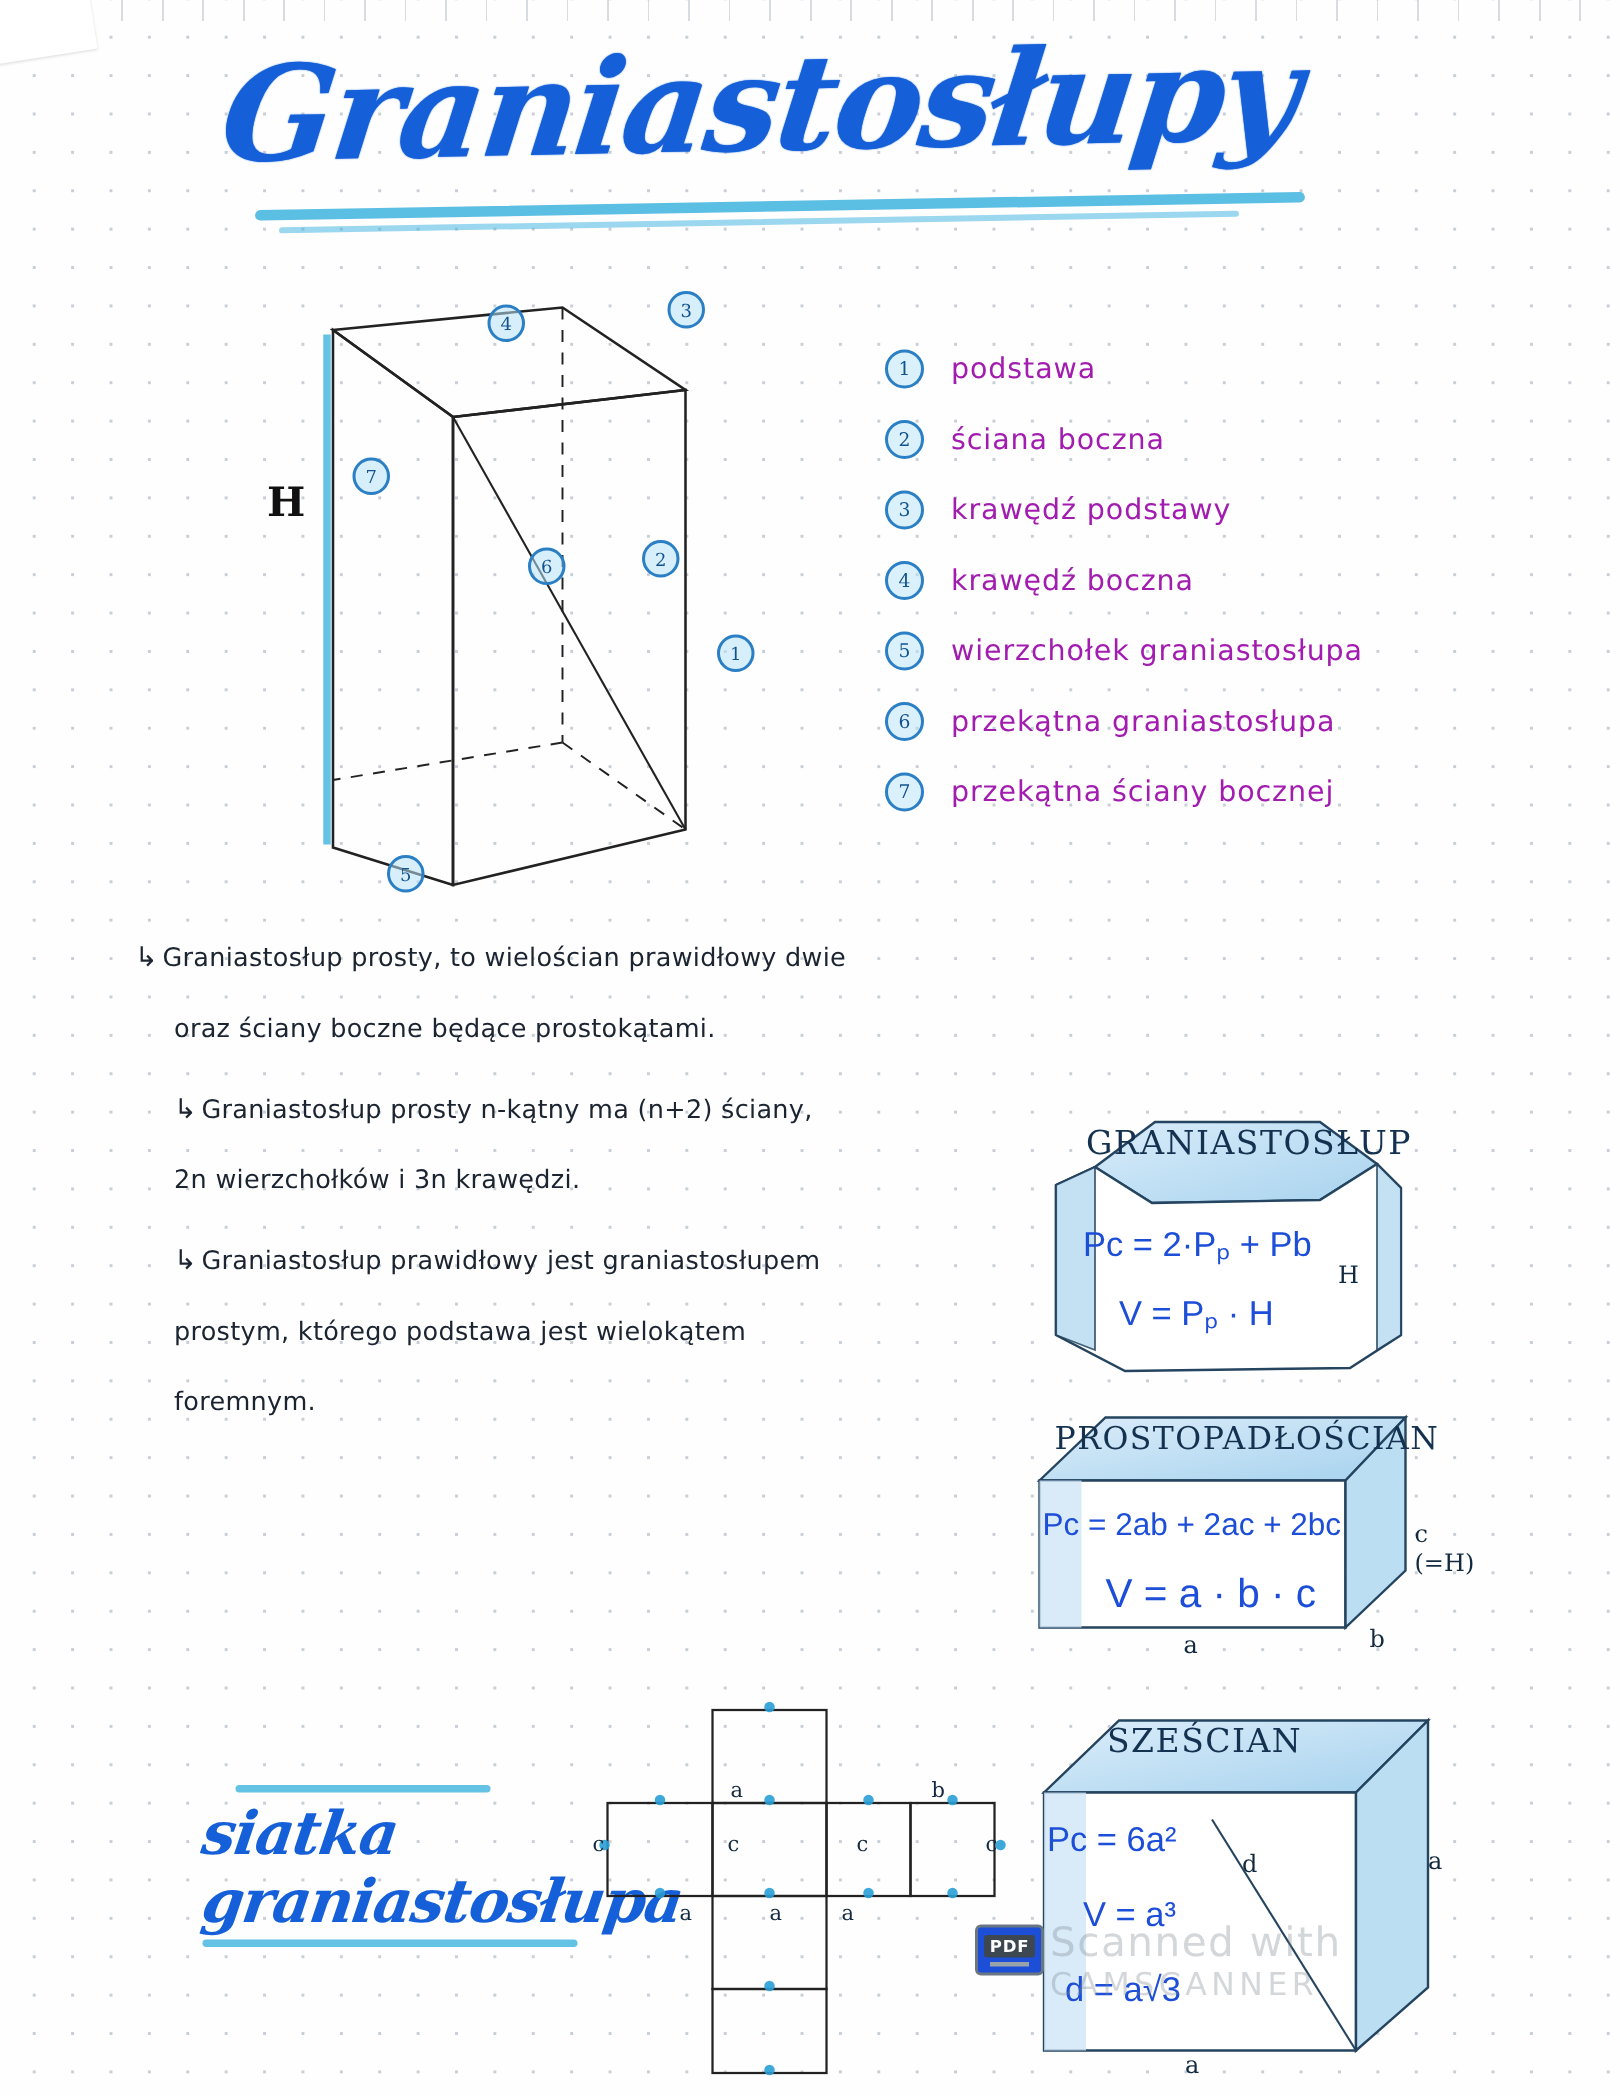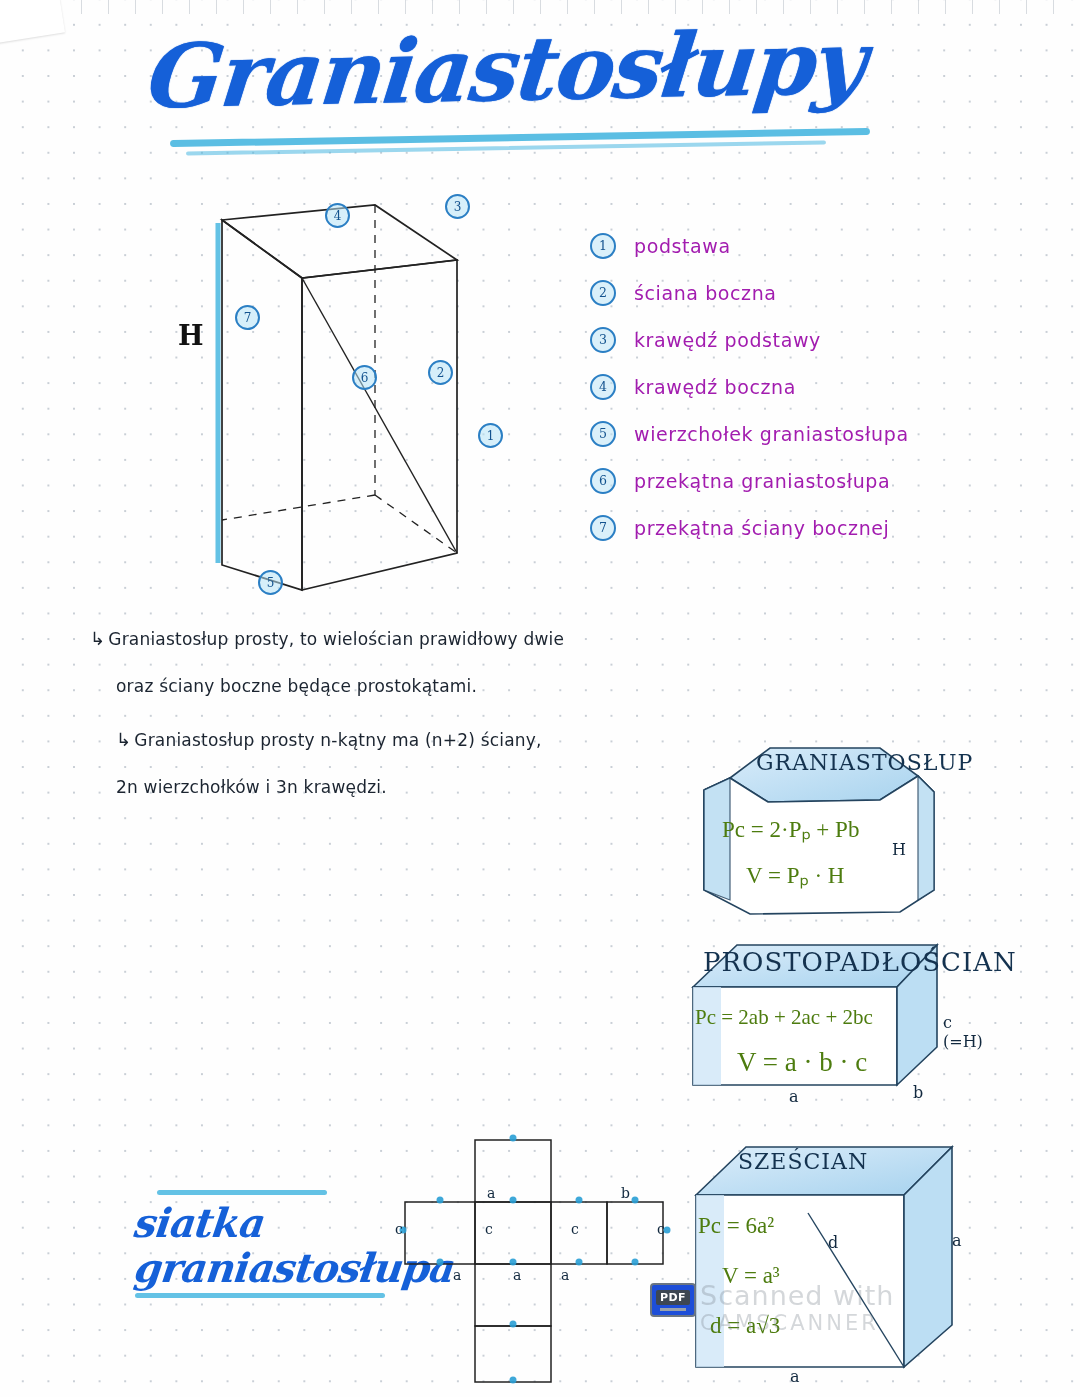--- a/index.html
+++ b/index.html
@@ -114,22 +114,22 @@
   .solid { position:absolute; }
   .solid svg { display:block; }
   .solid .cap {
     position:absolute;
     font-family:"DejaVu Serif", serif;
     font-size:22px; color:#14324f; letter-spacing:1px;
     white-space:nowrap;
   }
   .solid .formula {
     position:absolute;
-    font-family:Liberation Serif, serif;
-    font-size:23px; color:#4d7c0f; white-space:nowrap;
+    font-family:Liberation Sans, sans-serif;
+    font-size:23px; color:#1d4ed8; white-space:nowrap;
   }
   .solid .dim {
     position:absolute;
     font-family:"DejaVu Serif", serif;
     font-size:16px; color:#12293f;
   }
 
   
   .siatka-title { position:absolute; left:135px; top:1190px; width:330px; }
   .siatka-title .l1, .siatka-title .l2 {
@@ -250,20 +250,27 @@
     <div class="note-line wide indent">oraz ściany boczne będące prostokątami.</div>
   </div>
 
   <div class="note-block">
     <div class="note-line wide indent">
       <span class="arrow">↳</span><span>Graniastosłup prosty n-kątny ma (n+2) ściany,</span>
     </div>
     <div class="note-line wide indent">2n wierzchołków i 3n krawędzi.</div>
   </div>
 
+  <div class="note-block">
+    <div class="note-line wide indent">
+      <span class="arrow">↳</span><span>Graniastosłup prawidłowy jest graniastosłupem</span>
+    </div>
+    <div class="note-line wide indent">prostym, którego podstawa jest wielokątem</div>
+    <div class="note-line wide indent">foremnym.</div>
+  </div>
 
 </div>
 
 <div class="solid" style="left:690px; top:740px; width:250px; height:190px;">
   <svg width="250" height="190" viewBox="0 0 250 190">
     <defs>
       <linearGradient id="g1" x1="0" y1="0" x2="1" y2="1">
         <stop offset="0%" stop-color="#d9ecfa"></stop>
           <stop offset="100%" stop-color="#a8d3ee"></stop>
       </linearGradient>
@@ -272,21 +279,21 @@
     <path d="M40 38 L80 8 L190 8 L228 36 L190 60 L78 62 Z" fill="url(#g1)" stroke="#24445f" stroke-width="1.6"></path>
 
     <path d="M14 50 L40 38 L78 62 L190 60 L228 36 L244 52 L244 150 L210 172 L60 174 L14 150 Z" fill="#ffffff" stroke="#24445f" stroke-width="1.6"></path>
     <path d="M14 50 L14 150" stroke="#24445f" stroke-width="1.6" fill="none"></path>
     <path d="M40 38 L14 50" stroke="#24445f" stroke-width="1.6" fill="none"></path>
     <path d="M228 36 L244 52" stroke="#24445f" stroke-width="1.6" fill="none"></path>
 
     <path d="M14 50 L40 38 L40 160 L14 150 Z" fill="#b9dcf2" opacity=".85" stroke="#24445f" stroke-width="1.2"></path>
     <path d="M228 36 L244 52 L244 150 L228 160 Z" fill="#b9dcf2" opacity=".85" stroke="#24445f" stroke-width="1.2"></path>
   </svg>
-  <span class="cap" style="left:34px; top:10px;margin-left:32px;">GRANIASTOSŁUP</span>
+  <span class="cap" style="left:34px; top:10px;">GRANIASTOSŁUP</span>
   <span class="formula" style="left:32px; top:72px;">Pc = 2·Pₚ + Pb</span>
   <span class="formula" style="left:56px; top:118px;">V = Pₚ · H</span>
   <span class="dim" style="left:202px; top:100px;">H</span>
 </div>
 
 <div class="solid" style="left:685px; top:935px; width:260px; height:190px;">
   <svg width="260" height="190" viewBox="0 0 260 190">
     <defs>
       <linearGradient id="g2" x1="0" y1="0" x2="1" y2="1">
         <stop offset="0%" stop-color="#dcedfa"></stop>
@@ -295,21 +302,21 @@
     </defs>
 
     <path d="M8 52 L52 10 L252 10 L212 52 Z" fill="url(#g2)" stroke="#24445f" stroke-width="1.6"></path>
 
     <path d="M8 52 L212 52 L212 150 L8 150 Z" fill="#ffffff" stroke="#24445f" stroke-width="1.6"></path>
 
     <path d="M212 52 L252 10 L252 112 L212 150 Z" fill="#bcdef3" stroke="#24445f" stroke-width="1.6"></path>
 
     <path d="M8 52 L36 52 L36 150 L8 150 Z" fill="#cfe6f7" opacity=".8"></path>
   </svg>
-  <span class="cap" style="left:18px; top:12px; font-size:26px;">PROSTOPADŁOŚCIAN</span>
+  <span class="cap" style="left:18px; top:12px; font-size:21px;">PROSTOPADŁOŚCIAN</span>
   <span class="formula" style="left:10px; top:70px; font-size:21px;">Pc = 2ab + 2ac + 2bc</span>
   <span class="formula" style="left:52px; top:112px; font-size:27px;">V = a · b · c</span>
   <span class="dim" style="left:258px; top:78px;">c (=H)</span>
   <span class="dim" style="left:228px; top:148px;">b</span>
   <span class="dim" style="left:104px; top:152px;">a</span>
 </div>
 
 <div class="solid" style="left:690px; top:1135px; width:290px; height:250px;">
   <svg width="290" height="250" viewBox="0 0 290 250">
     <defs>

